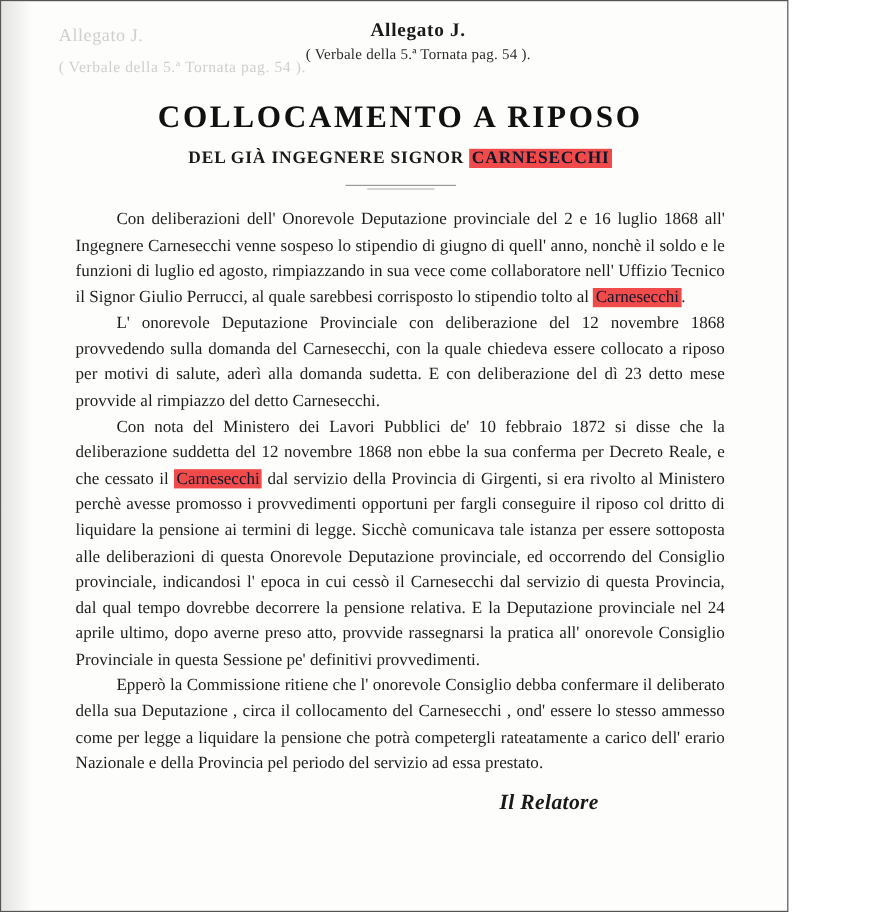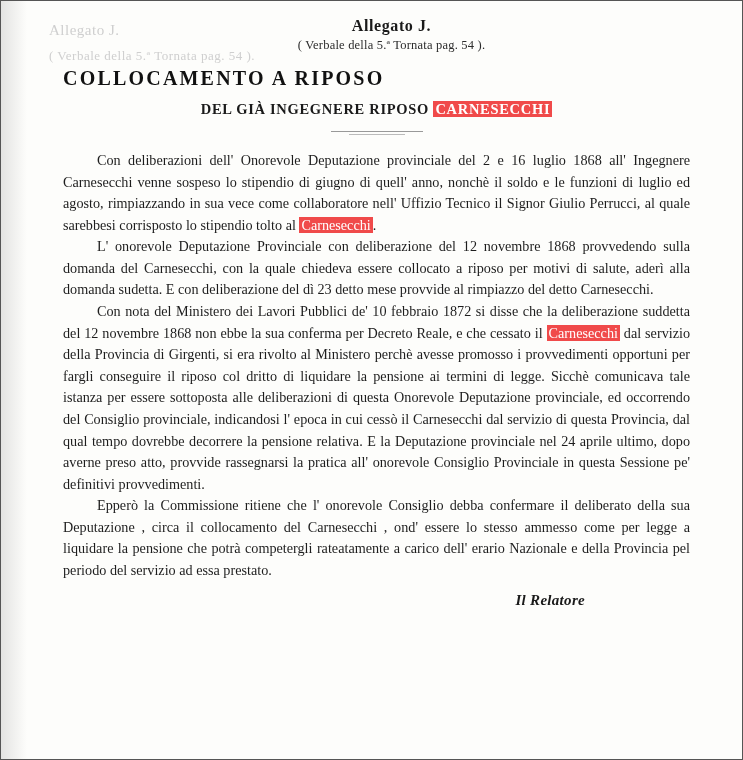--- a/index.html
+++ b/index.html
@@ -5,21 +5,21 @@
   html, body {
     margin: 0;
     padding: 0;
     background: #ffffff;
   }
   body {
     font-family: "Liberation Serif", serif;
   }
   .page {
     position: relative;
-    width: 743px;
+    width: 657px;
     height: 760px;
     background: #fdfdfb;
     border: 1px solid #555;
     box-sizing: border-box;
     overflow: hidden;
   }
   
   .ghost {
     position: absolute;
     top: 18px;
@@ -56,38 +56,38 @@
   }
   .verbale {
     text-align: center;
     font-size: 12.5px;
     color: #2b2b2b;
     margin: 3px 0 0 0;
     padding-left: 30px;
     letter-spacing: 0.2px;
   }
   .title {
-    text-align: left;
-    font-size: 20px;
+    text-align: center;
+    font-size: 26px;
     font-weight: bold;
     letter-spacing: 2.2px;
     color: #111;
-    margin: 14px 0 0 0;
+    margin: 30px 0 0 0;
   }
   .subtitle {
     text-align: center;
     font-size: 14.5px;
     font-weight: bold;
     letter-spacing: 0.7px;
     color: #1a1a1a;
     margin: 11px 0 0 0;
   }
   .hl {
     background: #f04a4a;
-    color: #ffffff;
+    color: #0f172a;
     padding: 0 2px;
   }
   .rule {
     width: 92px;
     height: 9px;
     margin: 9px auto 0 auto;
     position: relative;
   }
   .rule:before {
     content: "";
@@ -112,21 +112,21 @@
     margin: 0;
     text-indent: 34px;
     font-family: Liberation Serif, serif;
   }
   .signature {
     margin-top: 10px;
     text-align: right;
     padding-right: 105px;
   }
   .sig-role {
-    font-size: 15px;
+    font-size: 18px;
     font-style: italic;
     font-weight: bold;
     color: #1a1a1a;
     letter-spacing: 0.3px;
   }
   .sig-name {
     font-size: 14px;
     letter-spacing: 1.1px;
     color: #1a1a1a;
     margin-top: 1px;
@@ -152,21 +152,21 @@
   </div>
 
   <div class="content">
 
     <div class="allegato">Allegato J.</div>
     <div class="verbale">( Verbale della 5.ª Tornata  pag. 54 ).</div>
 
     <h1 class="title">COLLOCAMENTO A RIPOSO</h1>
 
     <div class="subtitle">
-      <span>DEL GIÀ INGEGNERE RIPOSO </span><span class="hl">CARNESECCHI</span>
+      <span>DEL GIÀ INGEGNERE SIGNOR </span><span class="hl">CARNESECCHI</span>
     </div>
 
     <div class="rule"></div>
 
     <div class="body-text" id="body-text">
         <p><span>Con deliberazioni dell' Onorevole Deputazione provinciale del 2 e 16 luglio 1868 all' Ingegnere Carnesecchi venne sospeso lo stipendio di giugno di quell' anno, nonchè il soldo e le funzioni di luglio ed agosto, rimpiazzando in sua vece come collaboratore nell' Uffizio Tecnico il Signor Giulio Perrucci, al quale sarebbesi corrisposto lo stipendio tolto al </span><span class="hl">Carnesecchi</span><span>.</span></p>
         <p><span>L' onorevole Deputazione Provinciale con deliberazione del 12 novembre 1868 provvedendo sulla domanda del Carnesecchi, con la quale chiedeva essere collocato a riposo per motivi di salute, aderì alla domanda sudetta. E con deliberazione del dì 23 detto mese provvide al rimpiazzo del detto Carnesecchi.</span></p>
         <p><span>Con nota del Ministero dei Lavori Pubblici de' 10 febbraio 1872 si disse che la deliberazione suddetta del 12 novembre 1868 non ebbe la sua conferma per Decreto Reale, e che cessato il </span><span class="hl">Carnesecchi</span><span> dal servizio della Provincia di Girgenti, si era rivolto al Ministero perchè avesse promosso i provvedimenti opportuni per fargli conseguire il riposo col dritto di liquidare la pensione ai termini di legge. Sicchè comunicava tale istanza per essere sottoposta alle deliberazioni di questa Onorevole Deputazione provinciale, ed occorrendo del Consiglio provinciale, indicandosi l' epoca in cui cessò il Carnesecchi dal servizio di questa Provincia, dal qual tempo dovrebbe decorrere la pensione relativa. E la Deputazione provinciale nel 24 aprile ultimo, dopo averne preso atto, provvide rassegnarsi la pratica all' onorevole Consiglio Provinciale in questa Sessione pe' definitivi provvedimenti.</span></p>
         <p><span>Epperò la Commissione ritiene che l' onorevole Consiglio debba confermare il deliberato della sua Deputazione , circa il collocamento del Carnesecchi , ond' essere lo stesso ammesso come per legge a liquidare la pensione che potrà competergli rateatamente a carico dell' erario Nazionale e della Provincia pel periodo del servizio ad essa prestato.</span></p>
       </div>

